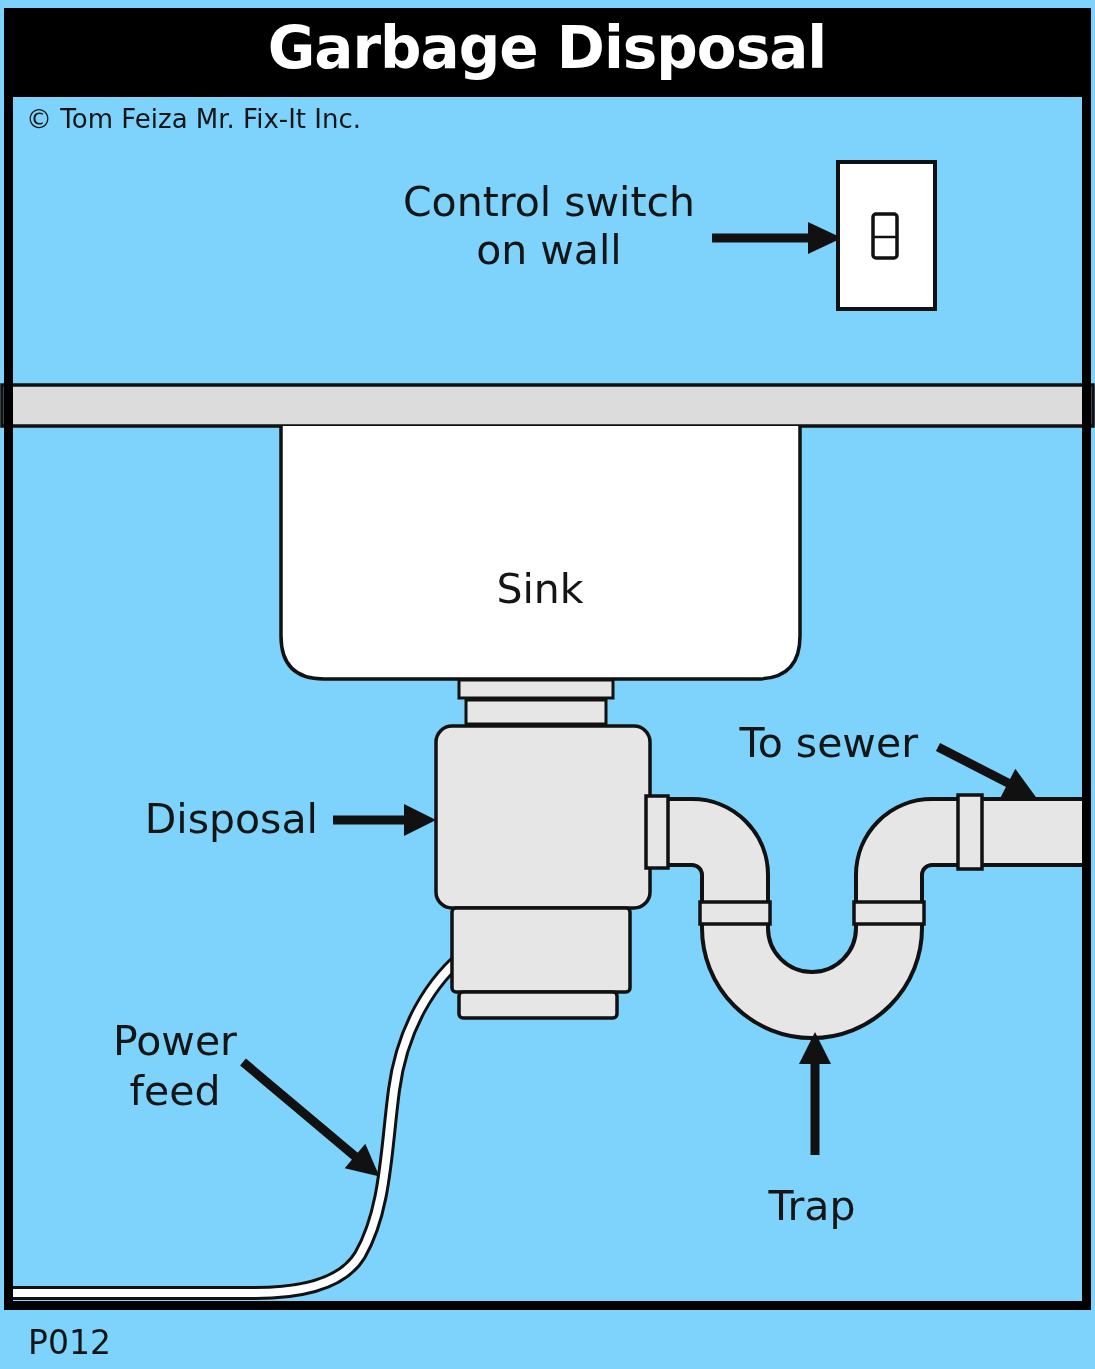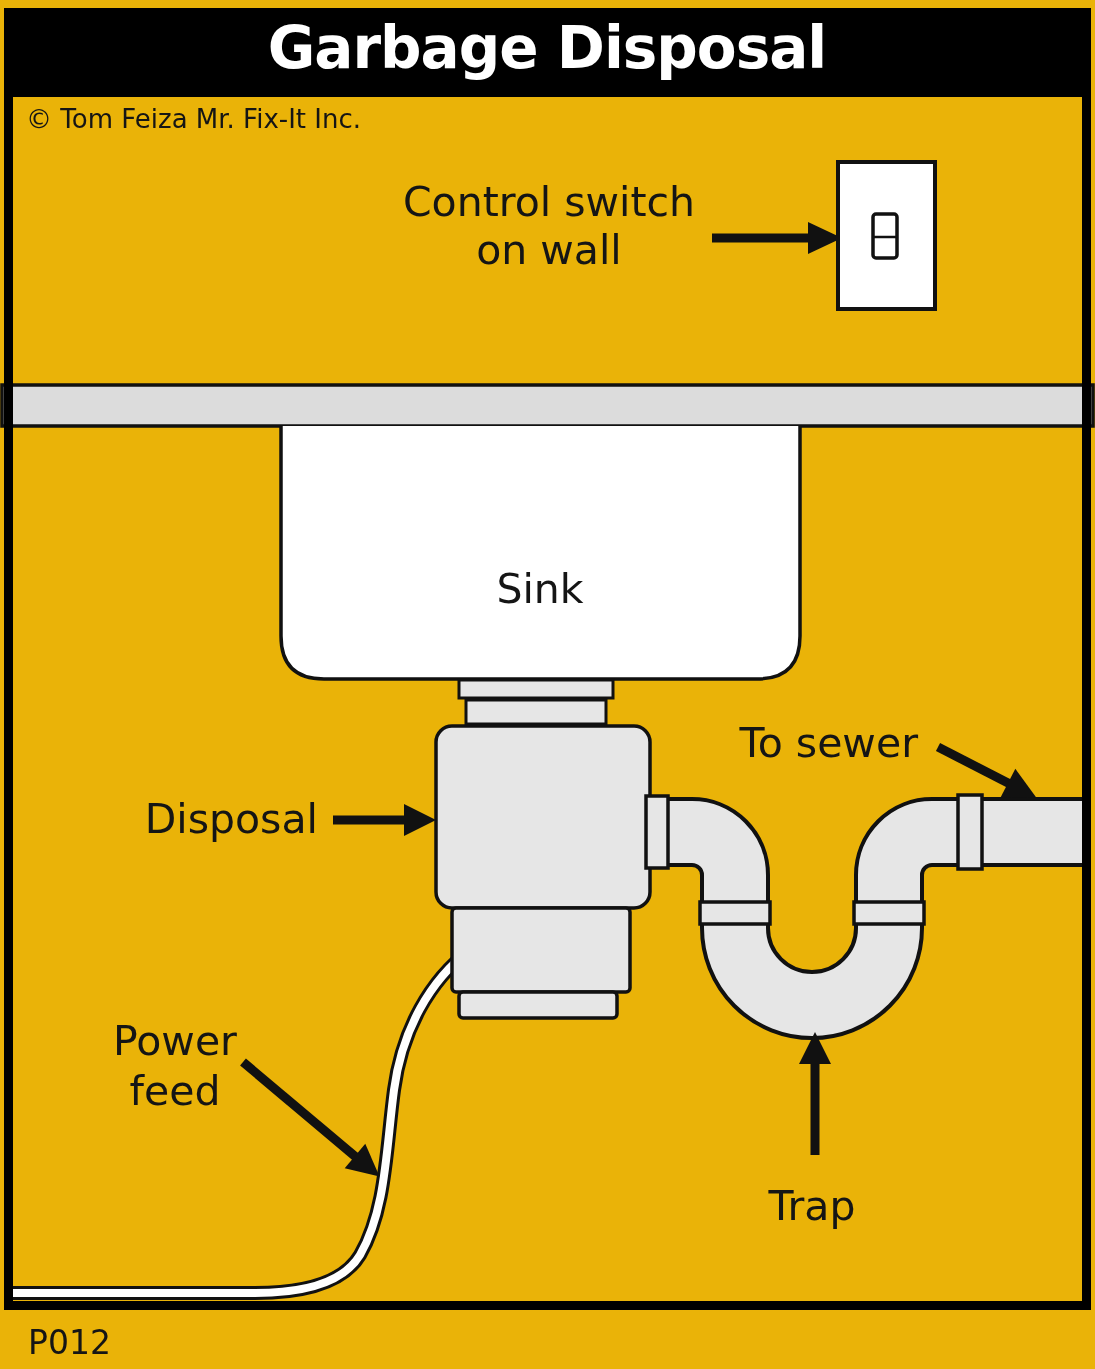--- a/index.html
+++ b/index.html
@@ -1,19 +1,19 @@
 <!DOCTYPE html>
 <html><head>
 <meta charset="utf-8">
 <style>
   html,body { margin:0; padding:0; background:#fff; }
   .page {
     position:relative;
     width:1095px; height:1369px;
-    background:#eab308;
+    background:#7dd3fc;
     font-family:"DejaVu Sans", sans-serif;
     overflow:hidden;
   }
   svg { display:block; }
   .title-text {
     font-family:"DejaVu Sans", sans-serif;
     font-weight:700;
     font-size:58px;
     fill:#ffffff;
     letter-spacing:-1px;

